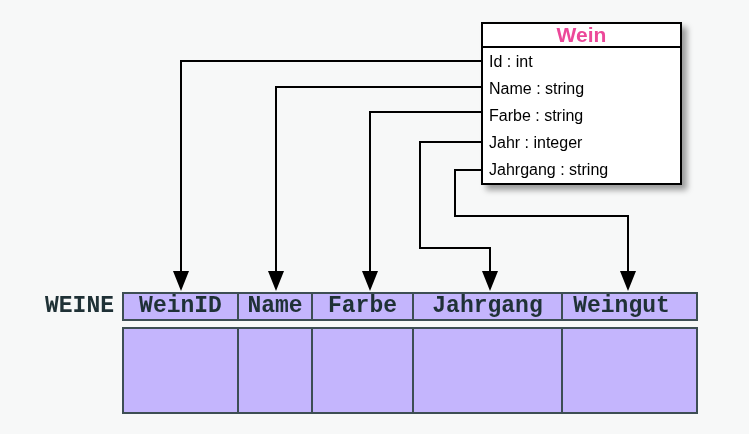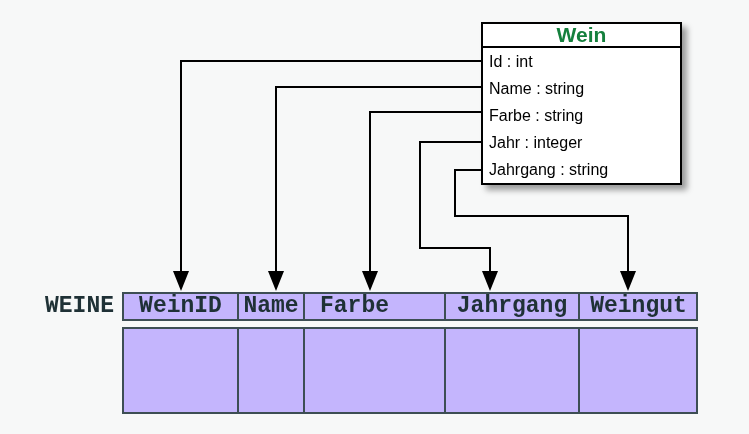--- a/index.html
+++ b/index.html
@@ -13,21 +13,21 @@
   svg.connectors polygon { fill:#000; stroke:none; }
 
   .classbox {
     position:absolute; left:481px; top:22px; width:201px;
     background:#ffffff; border:2px solid #000;
     box-shadow:5px 5px 6px rgba(0,0,0,0.38);
     box-sizing:border-box;
   }
   .classbox-title {
     height:22px; line-height:22px; text-align:center;
-    font-weight:bold; font-size:21px; color:#15803d;
+    font-weight:bold; font-size:21px; color:#ec4899;
     border-bottom:2px solid #000;
   }
   .attr {
     height:27px; line-height:27px; padding-left:6px;
     font-size:16px; color:#000; white-space:nowrap;
   }
 
   .mono { font-family:"Liberation Mono", monospace; font-weight:bold; color:#1f3136; }
 
   .table-label {
@@ -41,22 +41,22 @@
     display:flex; background:#c4b5fd;
   }
   .thead { top:292px; height:29px; }
   .tbody { top:327px; height:87px; }
   .cell {
     box-sizing:border-box; flex:none;
     text-align:center; font-size:23px; line-height:25px;
     overflow:hidden; white-space:nowrap;
   }
   .cell + .cell { border-left:2px solid #3d4e54; }
-  .c0 { width:113px; } .c1 { width:66px; } .c2 { width:101px; }
-  .c3 { width:134px;margin-left:40px; } .c4 { width:119px;text-align:center; }
+  .c0 { width:113px; } .c1 { width:74px; } .c2 { width:101px; }
+  .c3 { width:149px; } .c4 { width:119px;text-align:center; }
 </style>
 </head>
 <body>
 
 <div class="canvas">
 
   <svg class="connectors" viewBox="0 0 749 434">
     <g>
       <path d="M481,61 L181,61 L181,273"></path>
       <polygon points="173,271 189,271 181,291"></polygon>

